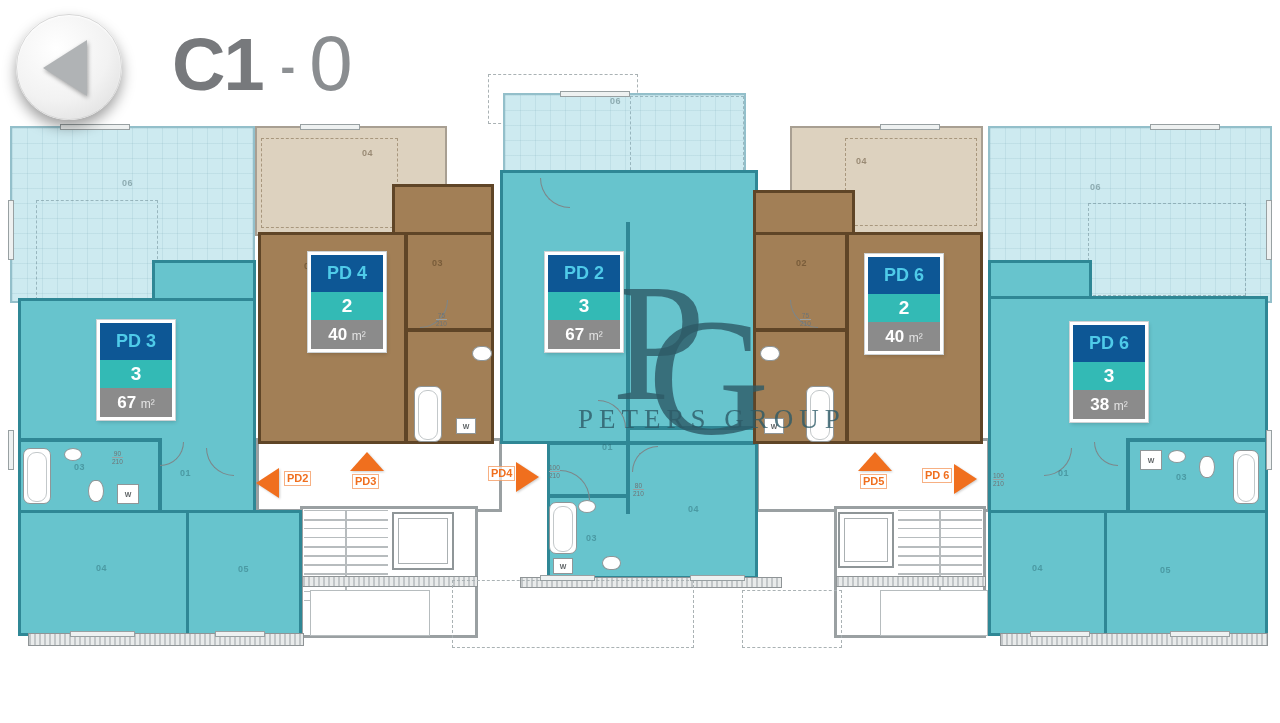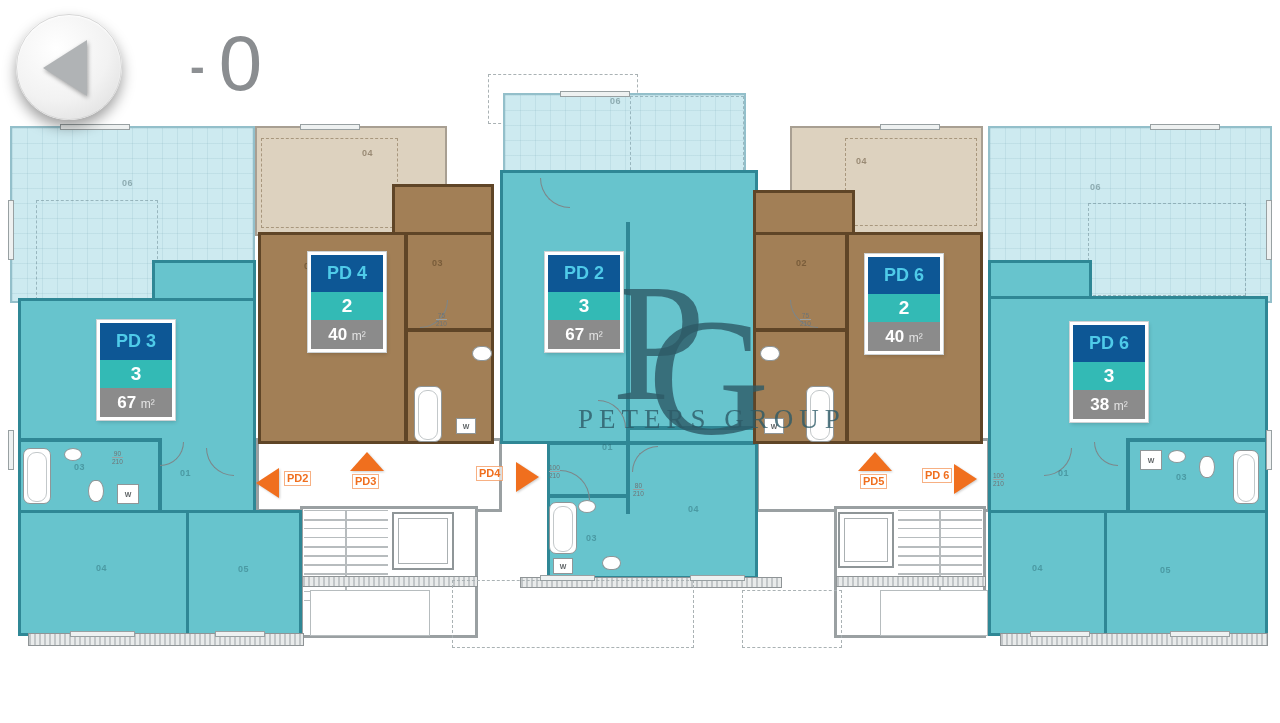--- a/index.html
+++ b/index.html
@@ -89,20 +89,21 @@
 </style>
 </head>
 <body>
 
 <div class="stage">
 
   <div class="abs back-btn">
     <div class="back-tri"></div>
   </div>
   <div class="abs title">
+    <span class="blk">C1</span>
     <span class="dash">-</span>
     <span class="flr">0</span>
   </div>
 
   <div class="abs cyan" style="left:10px;top:126px;width:245px;height:177px;"></div>
   <div class="abs dashin" style="left:36px;top:200px;width:122px;height:100px;"></div>
   <div class="abs beige" style="left:255px;top:126px;width:192px;height:110px;"></div>
   <div class="abs dashinb" style="left:261px;top:138px;width:137px;height:90px;"></div>
   <div class="abs dashedbox" style="left:488px;top:74px;width:150px;height:50px;"></div>
   <div class="abs cyan" style="left:503px;top:93px;width:243px;height:132px;"></div>
@@ -299,21 +300,21 @@
     <div class="b-rooms">3</div>
     <div class="b-area">
       <span>38</span> <span class="unit">m²</span></div>
   </div>
 
   <div class="abs tri tri-left" style="left:256px;top:468px;"></div>
   <div class="abs alab" style="left:284px;top:471px;">PD2</div>
   <div class="abs tri tri-up" style="left:350px;top:452px;"></div>
   <div class="abs alab" style="left:352px;top:474px;">PD3</div>
   <div class="abs tri tri-right" style="left:516px;top:462px;"></div>
-  <div class="abs alab" style="left:476px;top:466px;text-align:right;">PD4</div>
+  <div class="abs alab" style="left:488px;top:466px;text-align:right;">PD4</div>
   <div class="abs tri tri-up" style="left:858px;top:452px;"></div>
   <div class="abs alab" style="left:860px;top:474px;">PD5</div>
   <div class="abs tri tri-right" style="left:954px;top:464px;"></div>
   <div class="abs alab" style="left:922px;top:468px;">PD 6</div>
 
   <div class="abs wm wm-p" style="left:612px;top:258px;">P</div>
   <div class="abs wm wm-g" style="left:648px;top:292px;">G</div>
   <div class="abs wm wm-l1" style="left:578px;top:404px;width:220px;text-align:center;">PETERS GROUP</div>
 
 </div>

